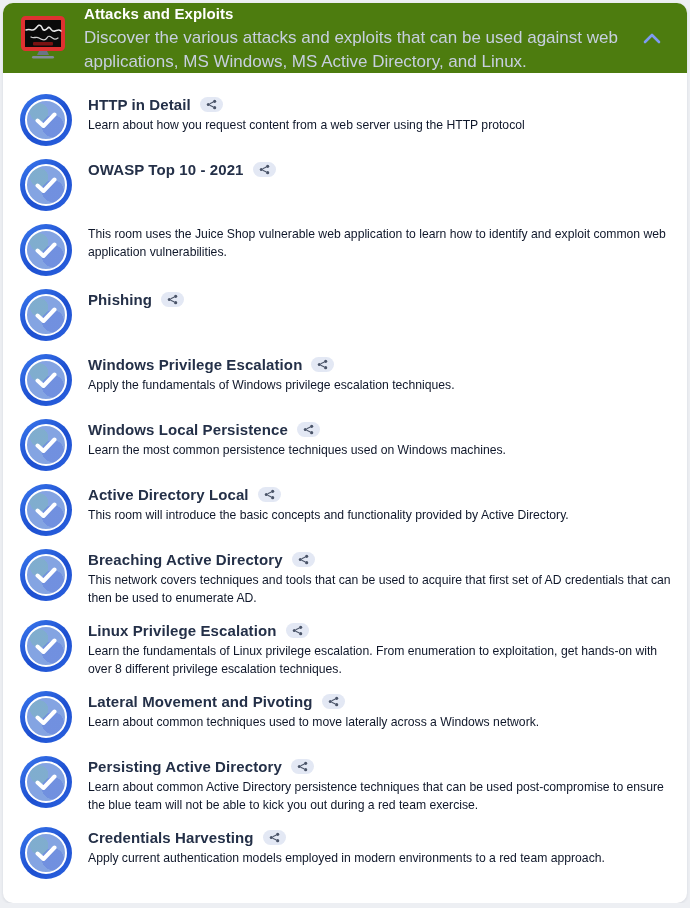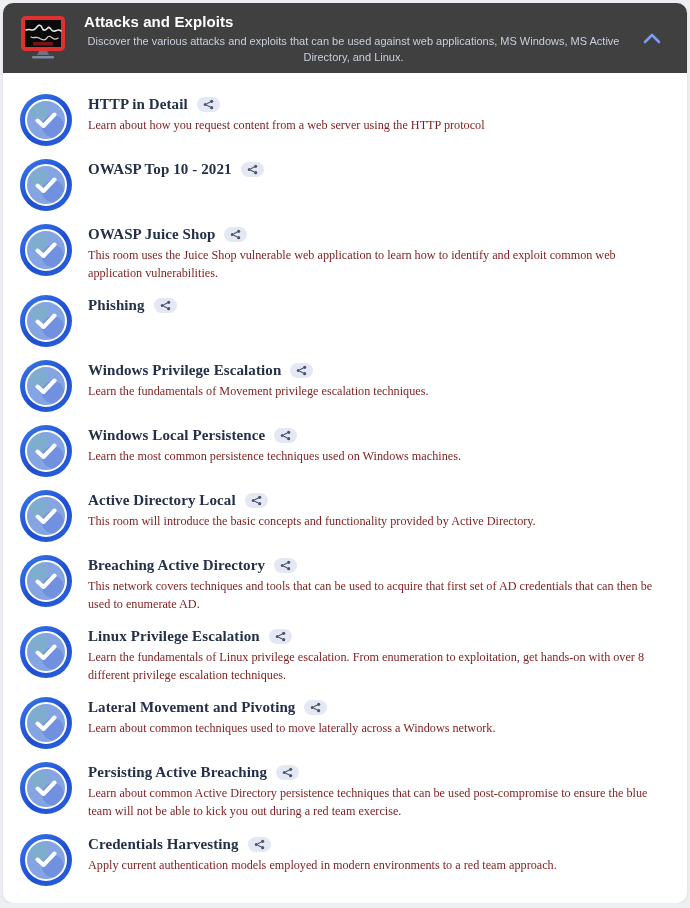--- a/index.html
+++ b/index.html
@@ -14,58 +14,56 @@
     left: 3px; top: 3px;
     width: 684px; height: 900px;
     background: #ffffff;
     border-radius: 10px;
     overflow: hidden;
     box-shadow: 0 1px 3px rgba(20,30,60,0.10);
   }
   
   .path-header {
     height: 70px;
-    background: #404040;
+    background: #4d7c0f;
     display: flex;
     align-items: center;
     padding: 0 22px 0 15px;
     gap: 16px;
   }
   .path-icon {
     width: 50px; height: 50px;
     flex: 0 0 auto;
     display: flex; align-items: center; justify-content: center;
   }
   .path-head-text { flex: 1 1 auto; padding-top: 2px; }
   .path-title {
     color: #ffffff;
     font-size: 15px;
     font-weight: bold;
     letter-spacing: .1px;
     margin-bottom: 4px;
   }
   .path-desc {
     color: #c7cfdf;
-    font-size: 11px;
+    font-size: 17px;
     line-height: 1.38;
     max-width: 548px;
-    text-align: center;
   }
   .collapse-btn {
     flex: 0 0 auto;
     width: 26px; height: 26px;
     display: flex; align-items: center; justify-content: center;
     cursor: pointer;
     background: transparent;
     border: none;
   }
   
   .room-list {
     padding: 21px 16px 0 17px;
-    font-family: Liberation Serif, serif;
   }
   .room-row {
     display: flex;
     gap: 16px;
     margin-bottom: 13px;
     align-items: flex-start;
   }
   .room-badge {
     flex: 0 0 auto;
     width: 52px; height: 52px;
@@ -99,21 +97,21 @@
     display: inline-flex;
     align-items: center; justify-content: center;
     margin-left: 9px;
     width: 23px; height: 15px;
     background: #e3e8f4;
     border-radius: 8px;
     cursor: pointer;
   }
   .room-desc {
     font-size: 12.2px;
-    color: #7f1d1d;
+    color: #0f172a;
     line-height: 1.44;
     max-width: 586px;
   }
   .page-bottom-gap {
     position: absolute;
     left: 0; bottom: 0; width: 690px; height: 5px;
     background: #edeff3;
   }
 </style>
 </head>
@@ -203,36 +201,20 @@
 
   <div class="room-row">
     <div class="room-badge">
       <div class="room-badge-inner">
         <svg width="22" height="17" viewBox="0 0 22 17">
           <polyline points="2.5,8.5 8.5,14 19.5,2.5" fill="none" stroke="#ffffff" stroke-width="4" stroke-linecap="round" stroke-linejoin="round"></polyline>
         </svg>
       </div>
     </div>
     <div class="room-text">
-      <div class="room-title-line">
-        <span class="room-title">OWASP Juice Shop</span>
-        <span class="share-pill">
-          <svg width="11" height="11" viewBox="0 0 16 16">
-            <g fill="#4a5468">
-              <circle cx="12.6" cy="3.4" r="2.3"></circle>
-              <circle cx="3.4" cy="8" r="2.3"></circle>
-              <circle cx="12.6" cy="12.6" r="2.3"></circle>
-            </g>
-            <g stroke="#4a5468" stroke-width="1.5">
-              <line x1="5.4" y1="7" x2="10.7" y2="4.3"></line>
-              <line x1="5.4" y1="9" x2="10.7" y2="11.7"></line>
-            </g>
-          </svg>
-        </span>
-      </div>
       <div class="room-desc">This room uses the Juice Shop vulnerable web application to learn how to identify and exploit common web application vulnerabilities.</div>
     </div>
   </div>
 
   <div class="room-row">
     <div class="room-badge">
       <div class="room-badge-inner">
         <svg width="22" height="17" viewBox="0 0 22 17">
           <polyline points="2.5,8.5 8.5,14 19.5,2.5" fill="none" stroke="#ffffff" stroke-width="4" stroke-linecap="round" stroke-linejoin="round"></polyline>
         </svg>
@@ -276,21 +258,21 @@
               <circle cx="3.4" cy="8" r="2.3"></circle>
               <circle cx="12.6" cy="12.6" r="2.3"></circle>
             </g>
             <g stroke="#4a5468" stroke-width="1.5">
               <line x1="5.4" y1="7" x2="10.7" y2="4.3"></line>
               <line x1="5.4" y1="9" x2="10.7" y2="11.7"></line>
             </g>
           </svg>
         </span>
       </div>
-      <div class="room-desc">Learn the fundamentals of Movement privilege escalation techniques.</div>
+      <div class="room-desc">Apply the fundamentals of Windows privilege escalation techniques.</div>
     </div>
   </div>
 
   <div class="room-row">
     <div class="room-badge">
       <div class="room-badge-inner">
         <svg width="22" height="17" viewBox="0 0 22 17">
           <polyline points="2.5,8.5 8.5,14 19.5,2.5" fill="none" stroke="#ffffff" stroke-width="4" stroke-linecap="round" stroke-linejoin="round"></polyline>
         </svg>
       </div>
@@ -435,21 +417,21 @@
   <div class="room-row">
     <div class="room-badge">
       <div class="room-badge-inner">
         <svg width="22" height="17" viewBox="0 0 22 17">
           <polyline points="2.5,8.5 8.5,14 19.5,2.5" fill="none" stroke="#ffffff" stroke-width="4" stroke-linecap="round" stroke-linejoin="round"></polyline>
         </svg>
       </div>
     </div>
     <div class="room-text">
       <div class="room-title-line">
-        <span class="room-title">Persisting Active Breaching</span>
+        <span class="room-title">Persisting Active Directory</span>
         <span class="share-pill">
           <svg width="11" height="11" viewBox="0 0 16 16">
             <g fill="#4a5468">
               <circle cx="12.6" cy="3.4" r="2.3"></circle>
               <circle cx="3.4" cy="8" r="2.3"></circle>
               <circle cx="12.6" cy="12.6" r="2.3"></circle>
             </g>
             <g stroke="#4a5468" stroke-width="1.5">
               <line x1="5.4" y1="7" x2="10.7" y2="4.3"></line>
               <line x1="5.4" y1="9" x2="10.7" y2="11.7"></line>

